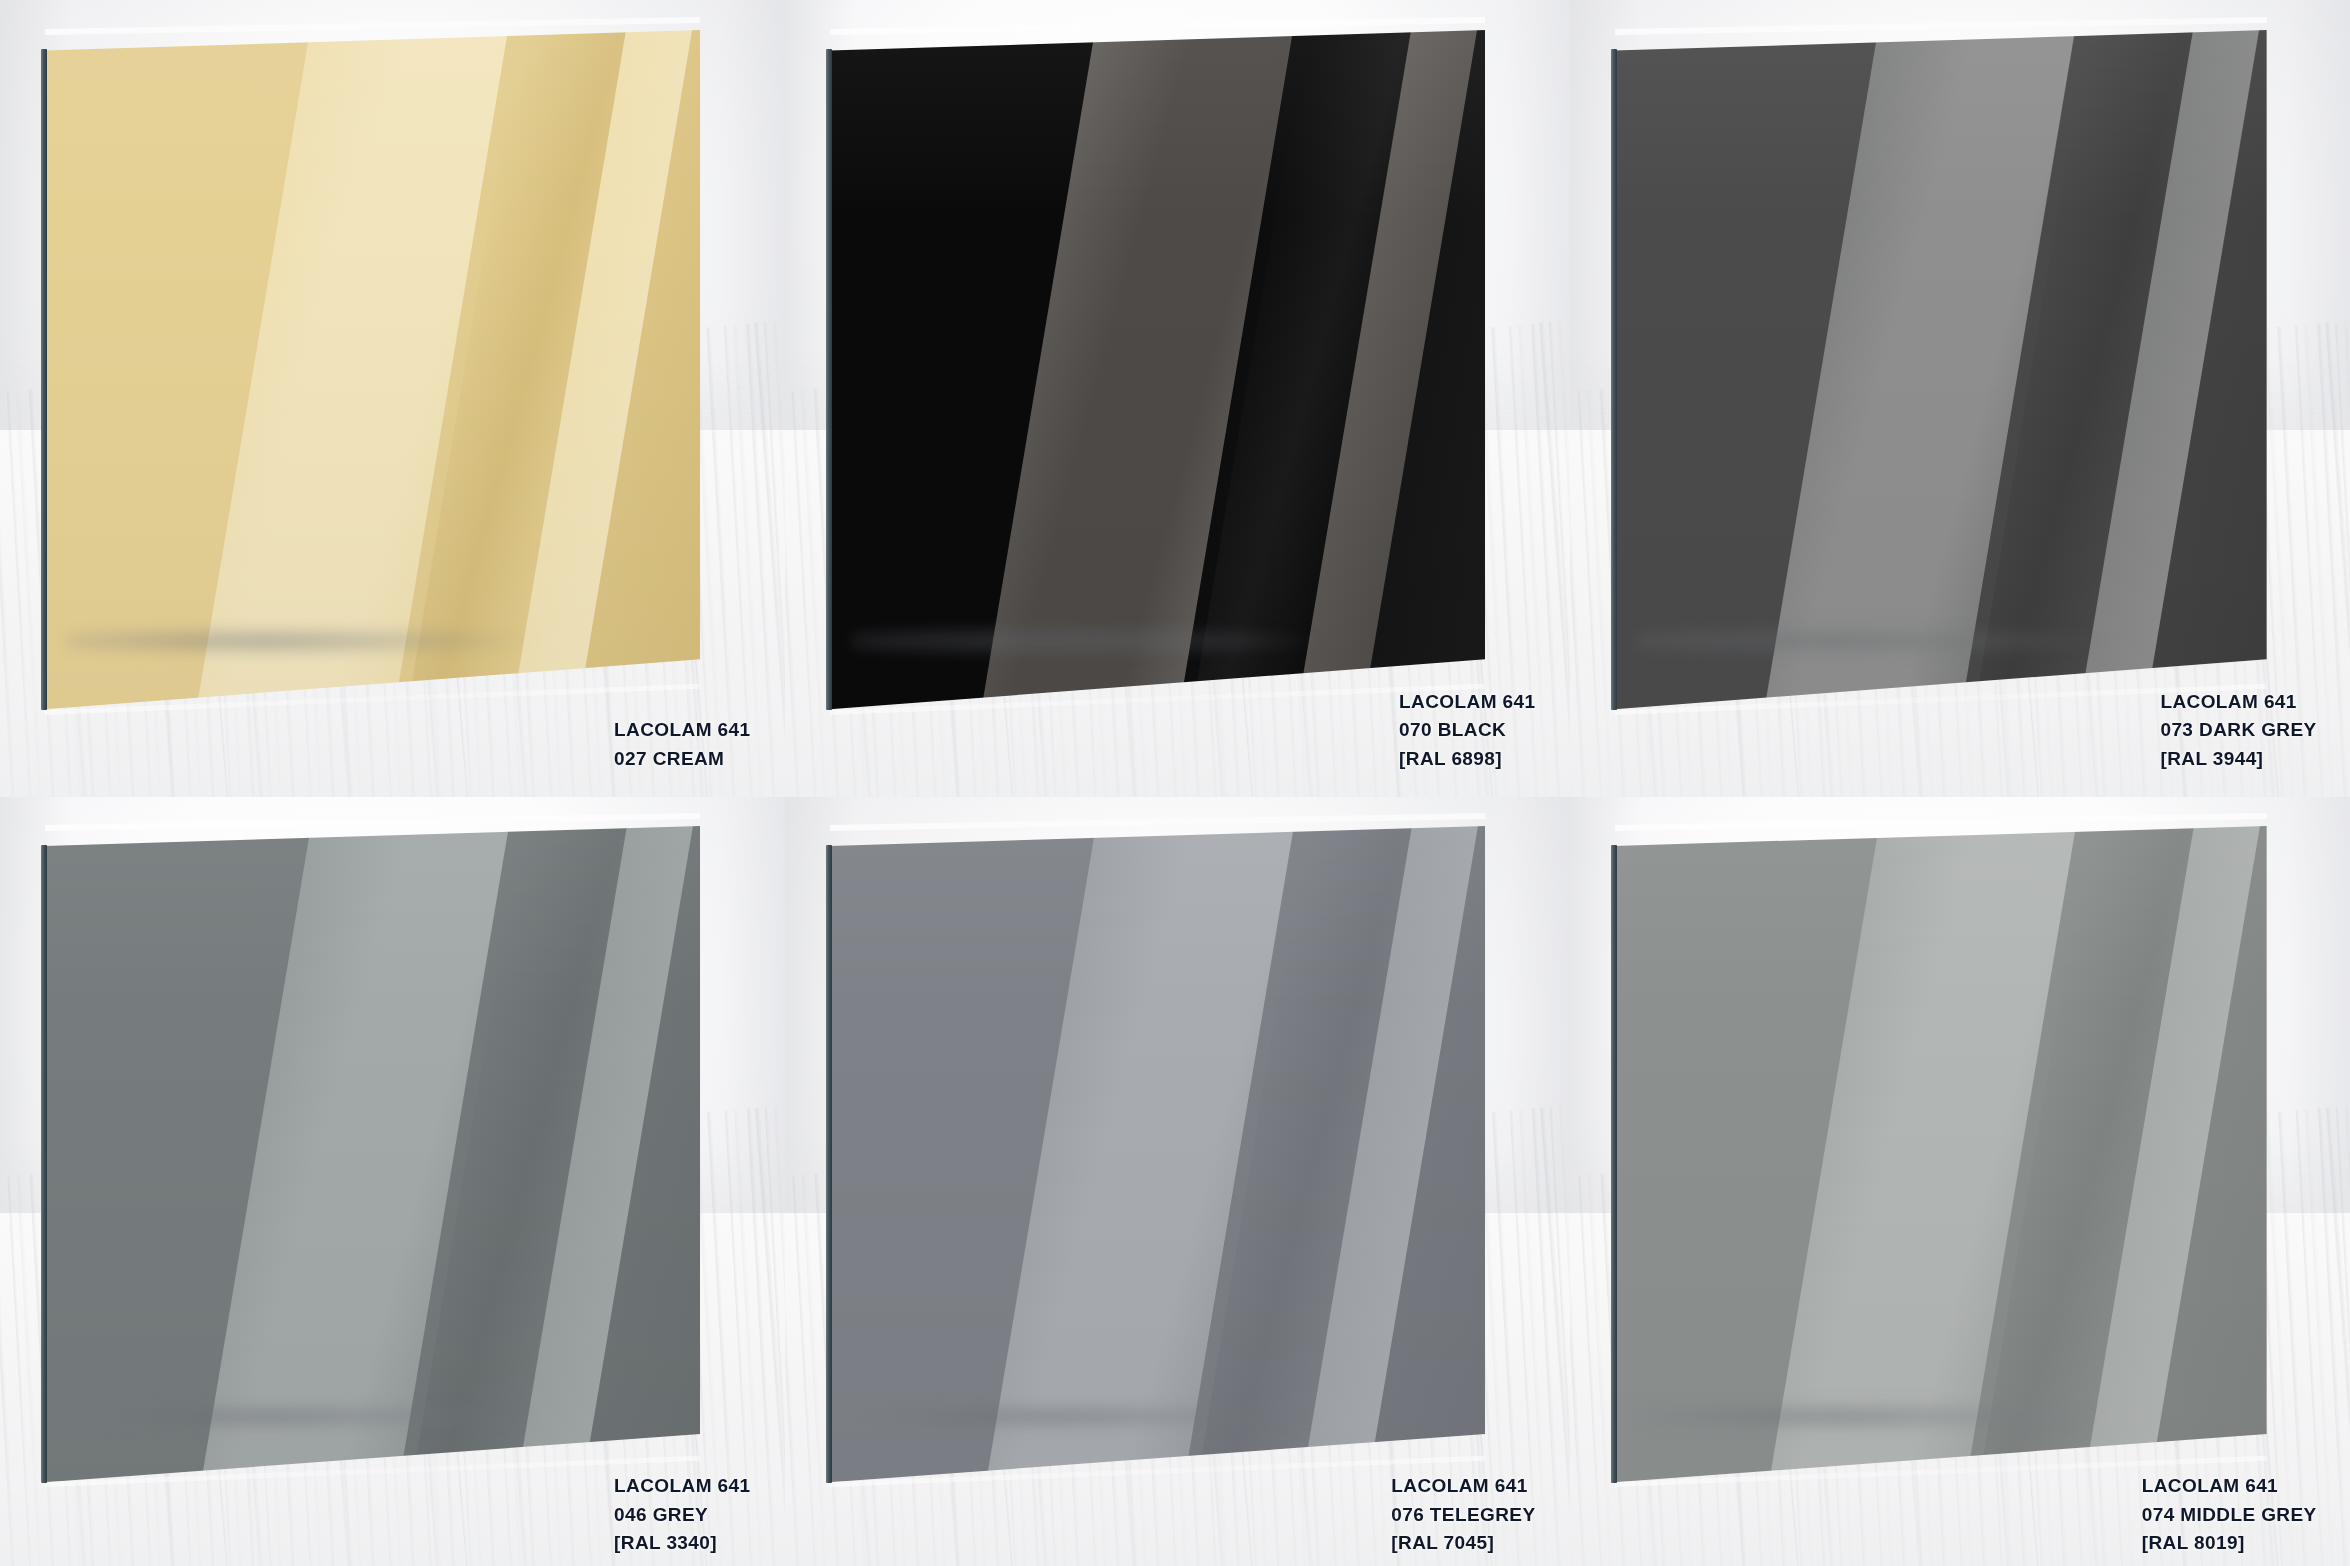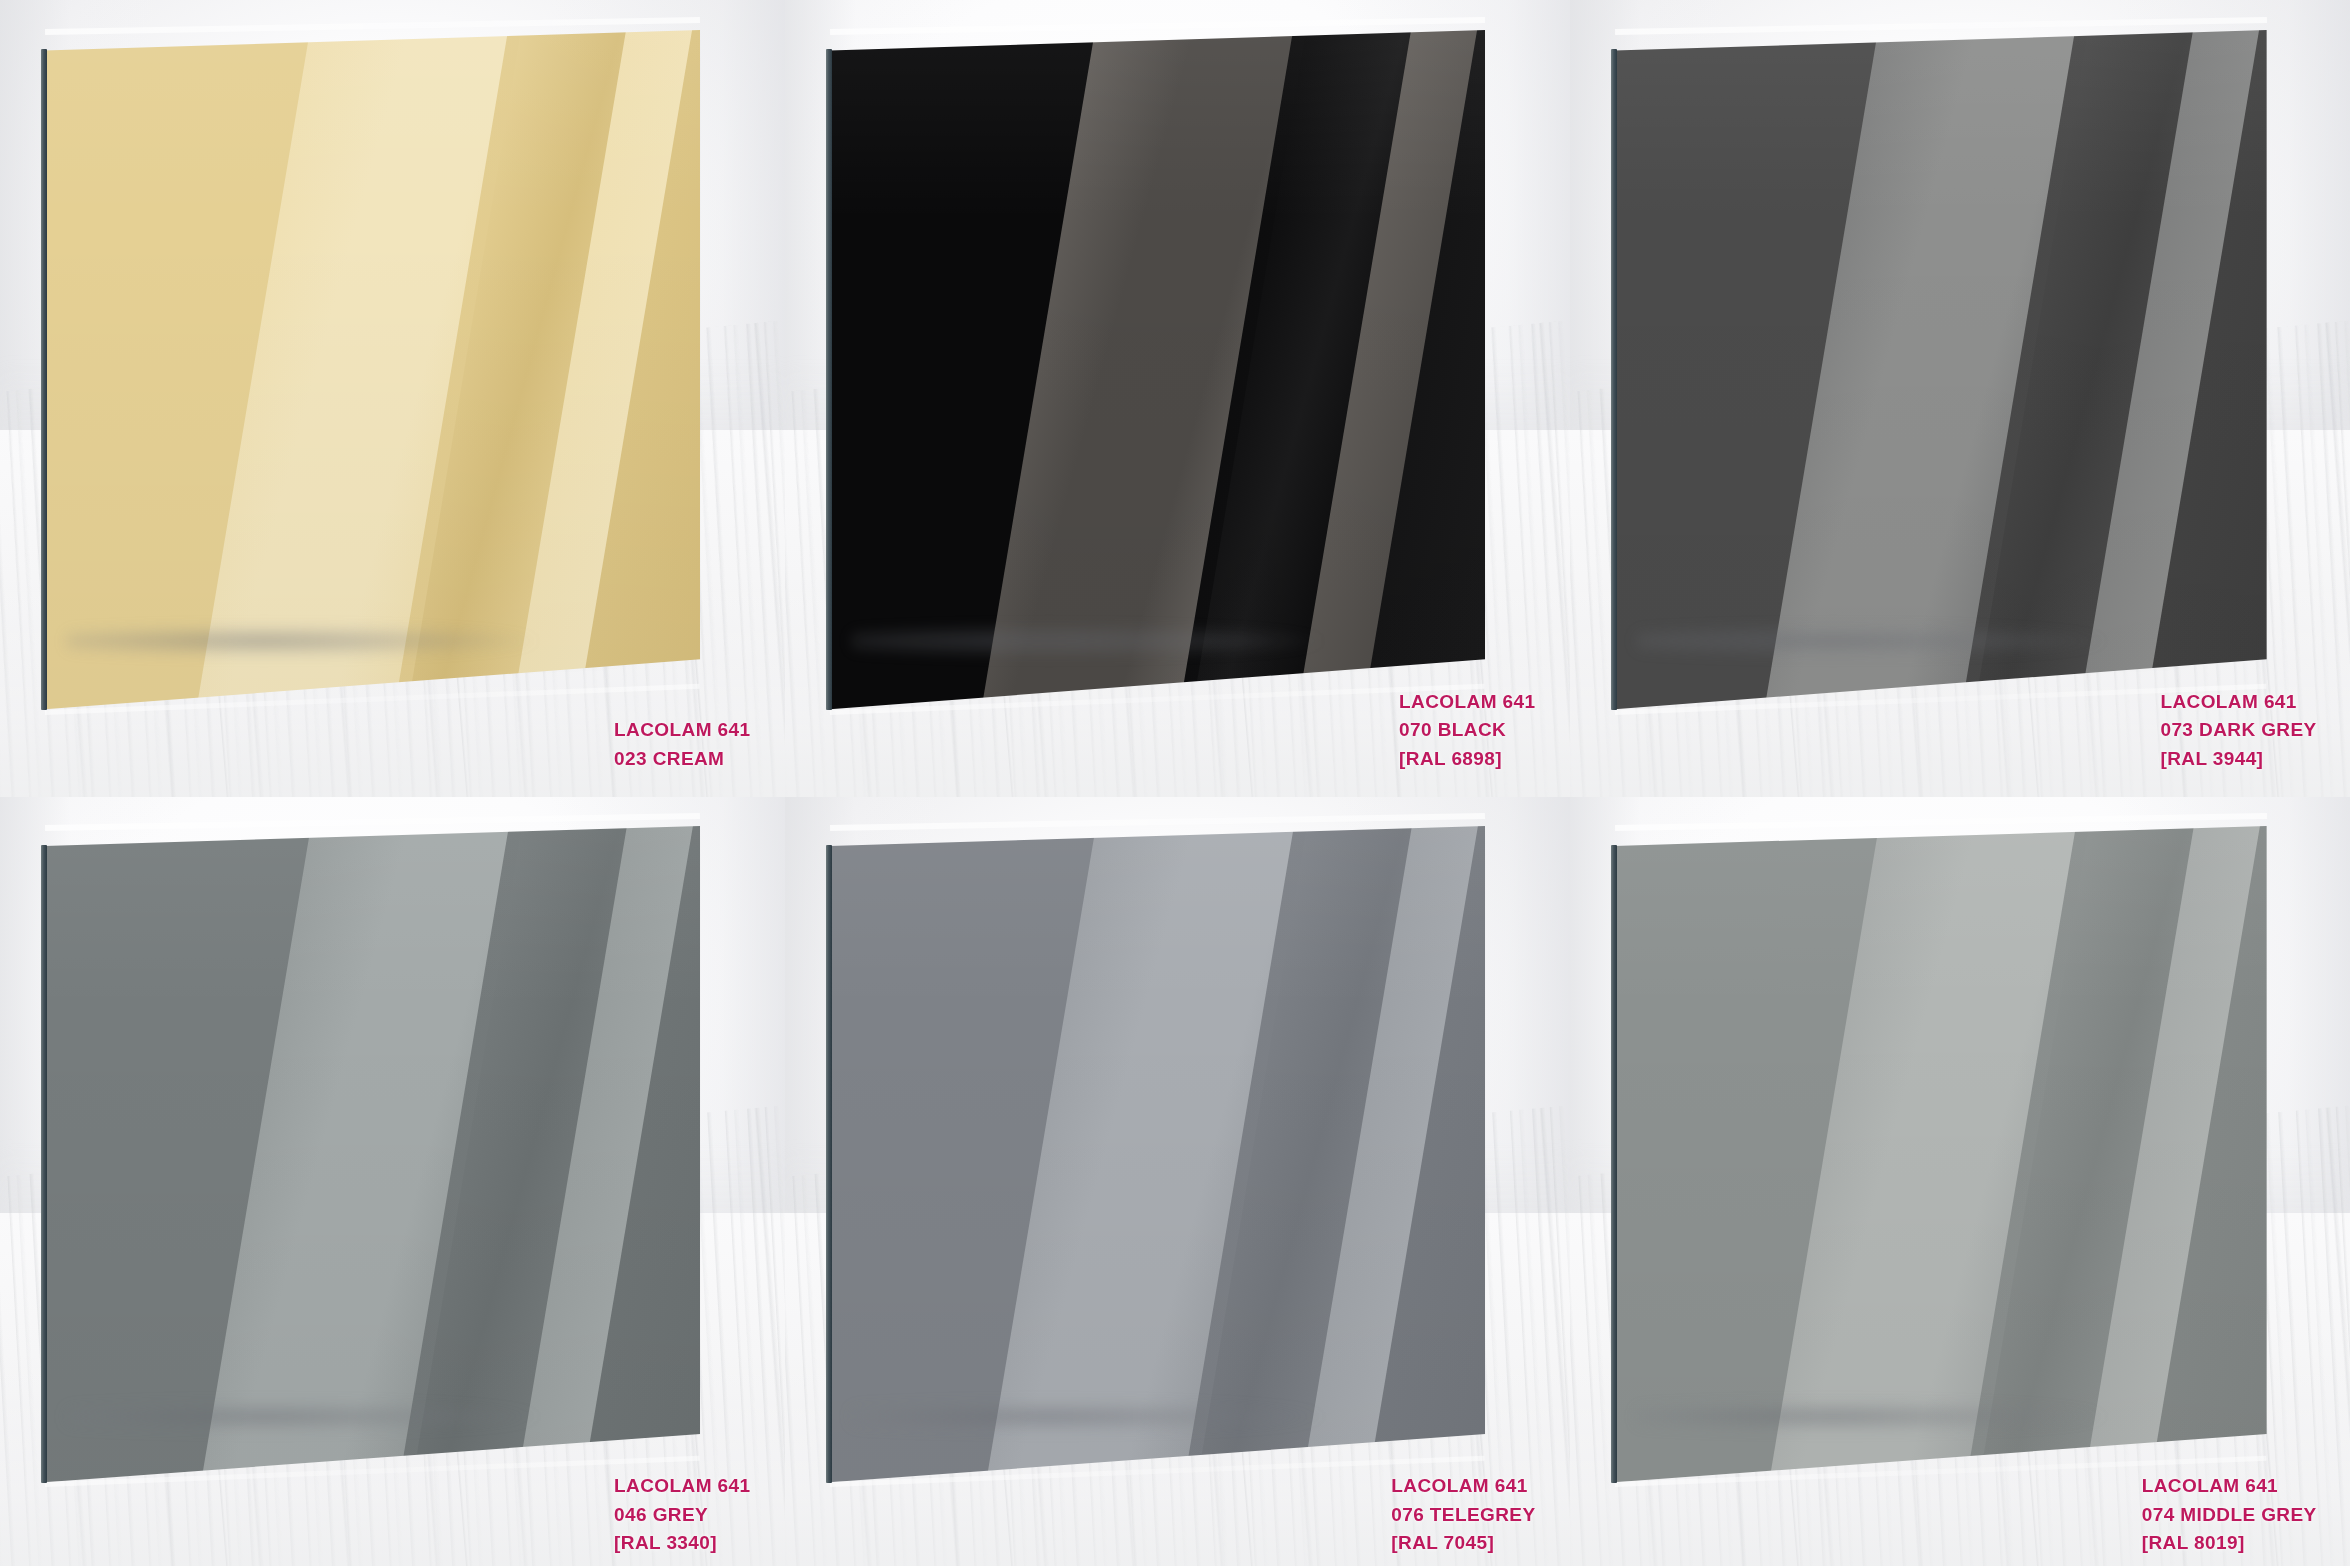--- a/index.html
+++ b/index.html
@@ -210,21 +210,21 @@
     transform:skewX(-22deg) rotate(-2.6deg);
     filter:blur(14.7px);
   }
 
   
   .caption {
     position:absolute;
     right:4.4%;
     bottom:2.6%;
     text-align:left;
-    color:#be185d;
+    color:#0f172a;
     font-weight:bold;
     font-size:19px;
     line-height:1.50;
     letter-spacing:0.4px;
     white-space:nowrap;
     text-shadow:0 0 2.8px rgba(255,255,255,.85), 0 0 7.3px rgba(255,255,255,.6);
   }
   .caption .ln { display:block; }
 
   
@@ -250,21 +250,21 @@
           <div class="gloss-edge" style="background: linear-gradient(96deg, rgb(239, 223, 176) 0%, rgb(242, 229, 189) 100%);"></div>
           <div class="face-shade"></div>
         </div>
         <div class="top-bevel"></div>
         <div class="bottom-bevel"></div>
         <div class="left-edge"></div>
         <div class="contact-shadow"></div>
       </div>
       <div class="caption">
         <span class="ln">LACOLAM 641</span>
-        <span class="ln">023 CREAM</span>
+        <span class="ln">027 CREAM</span>
       </div>
     </div>
     <div class="tile r1">
       <div class="backdrop soft"></div>
       <div class="lightcol"></div>
       <div class="horizon"></div>
       <div class="floor"></div>
       <div class="floorwash"></div>
       <div class="panel-wrap">
         <div class="cast-shadow"></div>

